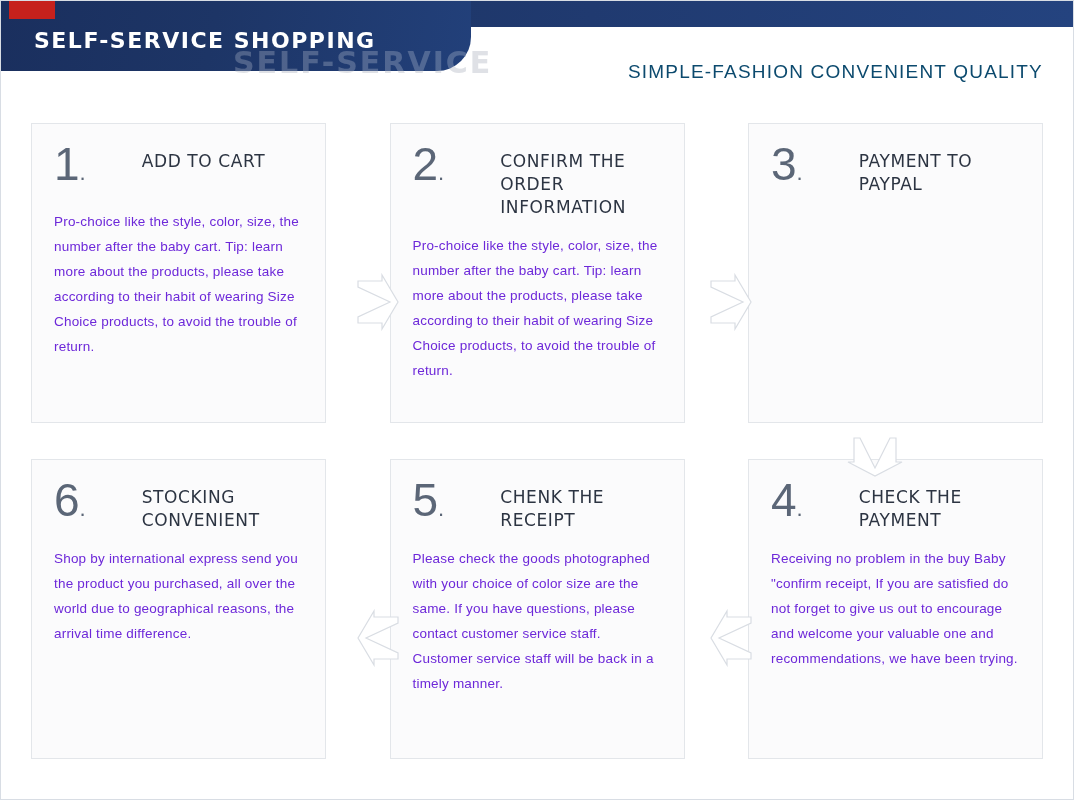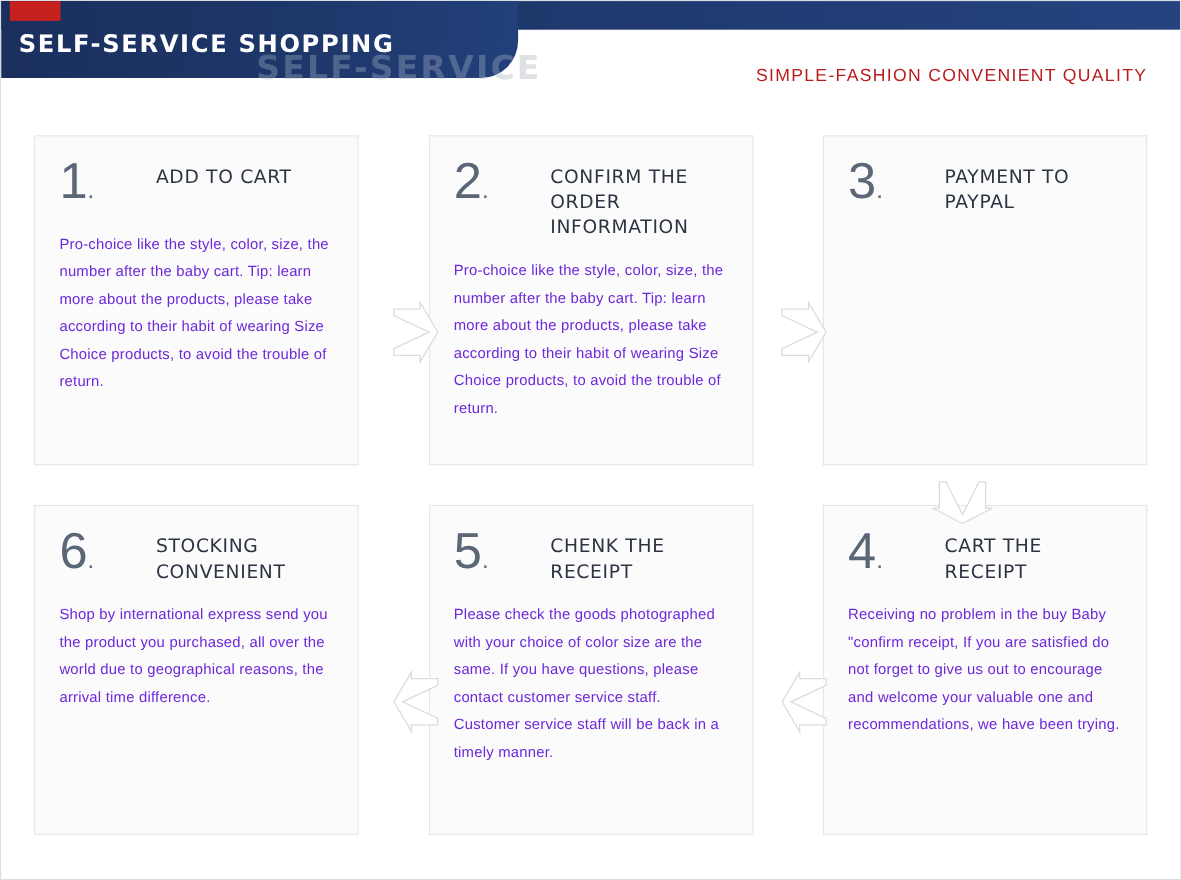--- a/index.html
+++ b/index.html
@@ -53,21 +53,21 @@
     position: absolute;
     left: 8px;
     top: 0;
     width: 46px;
     height: 18px;
     background: #c6211c;
     z-index: 4;
   }
   .header-title {
     position: absolute;
-    left: 16px;
+    left: 33px;
     top: 27px;
     font-size: 22px;
     font-weight: bold;
     letter-spacing: 1.5px;
     color: #ffffff;
     z-index: 5;
     font-family: "DejaVu Sans", sans-serif;
   }
   .header-ghost {
     position: absolute;
@@ -99,23 +99,23 @@
     letter-spacing: 0.6px;
     color: #ffffff;
     z-index: 5;
     font-family: "DejaVu Sans Mono", monospace;
     text-align: right;
   }
   .header-sub {
     position: absolute;
     right: 30px;
     top: 60px;
-    font-size: 16px;
+    font-size: 19px;
     letter-spacing: 1.2px;
-    color: #b91c1c;
+    color: #0c4a6e;
     z-index: 5;
   }
 
   
   .steps {
     position: relative;
     padding: 30px 30px 0 30px;
   }
   .row {
     display: flex;
@@ -261,21 +261,21 @@
         <div class="card-head">
           <div class="num"><span>5</span><span class="num-dot">.</span></div>
           <div class="title">CHENK THE RECEIPT</div>
         </div>
         <div class="body">Please check the goods photographed with your choice of color size are the same. If you have questions, please contact customer service staff. Customer service staff will be back in a timely manner.</div>
       </div>
 
       <div class="card">
         <div class="card-head">
           <div class="num"><span>4</span><span class="num-dot">.</span></div>
-          <div class="title">CART THE RECEIPT</div>
+          <div class="title">CHECK THE PAYMENT</div>
         </div>
         <div class="body">Receiving no problem in the buy Baby "confirm receipt, If you are satisfied do not forget to give us out to encourage and welcome your valuable one and recommendations, we have been trying.</div>
       </div>
 
       <div class="arrow arrow-left b1">
         <svg width="44" height="58" viewBox="0 0 44 58">
           <polygon points="42,8 18,8 18,2 2,29 18,56 18,50 42,50 42,44 10,29 42,14" fill="#ffffff" stroke="#d9dde3" stroke-width="1.2"></polygon>
         </svg>
       </div>
       <div class="arrow arrow-left b2">

